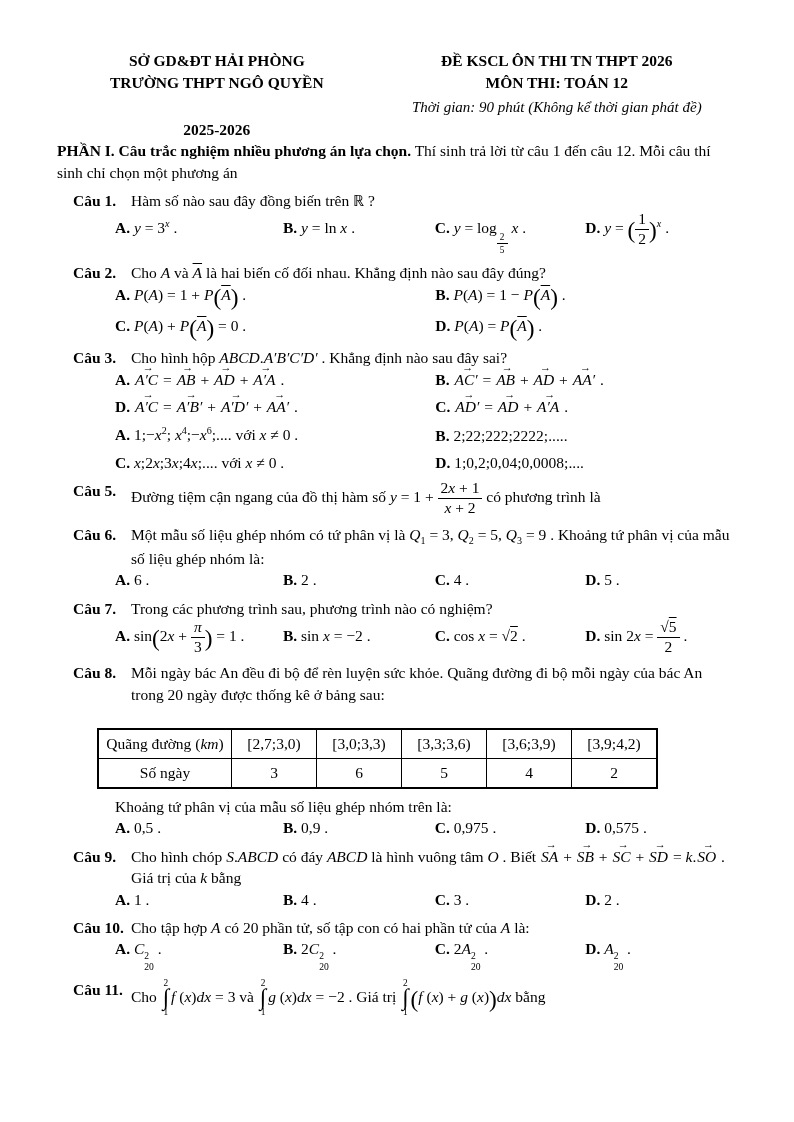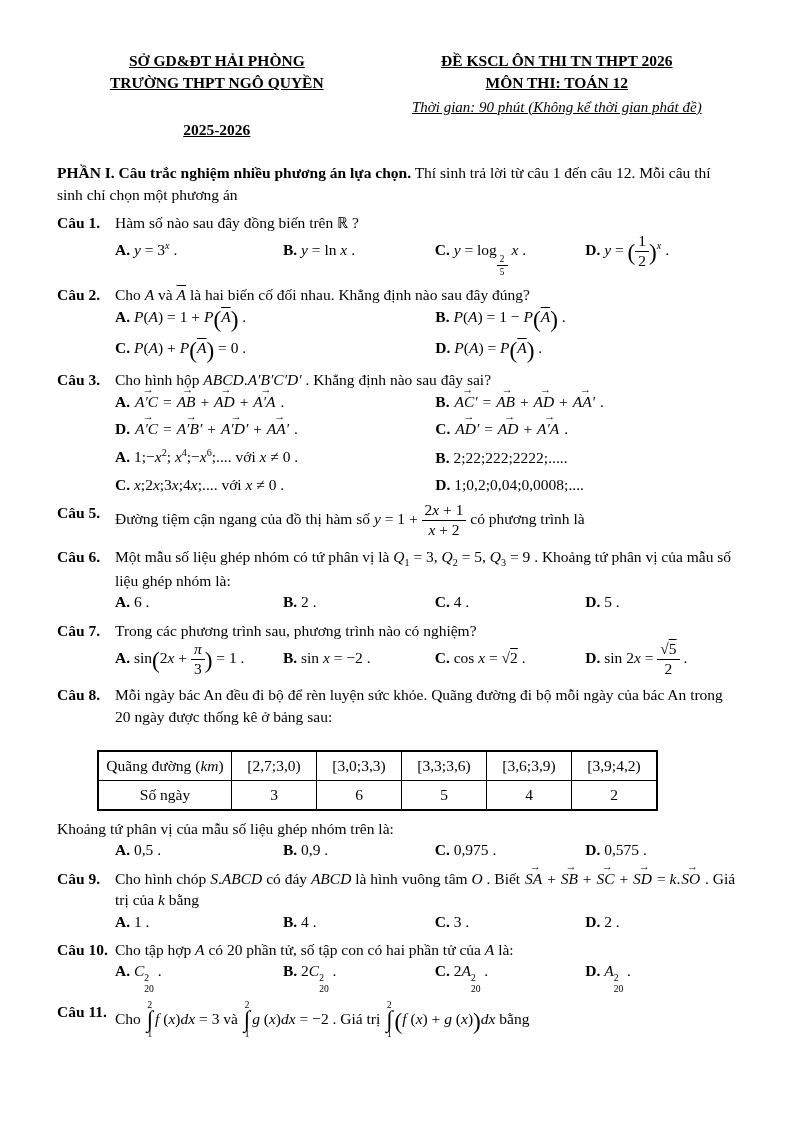--- a/index.html
+++ b/index.html
@@ -1,38 +1,38 @@
 <!DOCTYPE html>
 <html><head>
 <meta charset="utf-8">
 <style>
   html,body{margin:0;padding:0;background:#fff;}
   .page{box-sizing:border-box;width:794px;height:1122px;background:#fff;color:#000;
         font-family:"Liberation Serif",serif;font-size:15.5px;line-height:1.38;
         padding:50px 57px 20px 57px;overflow:hidden;}
   
-  .hdr{display:flex;margin-bottom:22px;text-decoration:underline;}
+  .hdr{display:flex;}
   .hdr-l{width:47%;text-align:center;font-weight:bold;}
   .hdr-r{width:53%;text-align:center;}
   .ln{line-height:1.45;}
   .hdr-r .ln{font-weight:bold;}
   .hdr-year{margin-top:24px;font-weight:bold;}
   .hdr-time{font-style:italic;white-space:nowrap;margin-top:2px;font-size:15px;}
   
   .intro{margin:0 0 7px 0;}
   
   .q{margin-bottom:7px;}
-  .q-row{display:flex;}
+  .q-row{display:flex;margin-left:16px;}
   .q-label{flex:0 0 58px;font-weight:bold;}
   .q-stem{flex:1;}
   .opts{margin:0 0 2px 58px;display:grid;align-items:baseline;}
   .opts4{grid-template-columns:27% 24.4% 24.2% auto;}
   .opts2{grid-template-columns:51.5% auto;row-gap:6px;}
   .okey{font-weight:bold;}
-  .q-after{margin-top:4px;}
+  .q-after{margin-left:58px;margin-top:4px;}
   
   i{font-style:italic;}
   sup,sub{font-size:0.65em;}
   .fr{display:inline-block;vertical-align:middle;text-align:center;line-height:1.08;}
   .fr .nm{display:block;padding:0 3px 1px;}
   .fr .dn{display:block;border-top:1px solid #000;padding:1px 3px 0;}
   .bar{text-decoration:overline;}
   .vec{position:relative;display:inline-block;padding:0 1px;}
   .vec:after{content:"→";position:absolute;left:0;right:-3px;top:-0.78em;font-size:0.72em;
              text-align:center;font-style:normal;}

